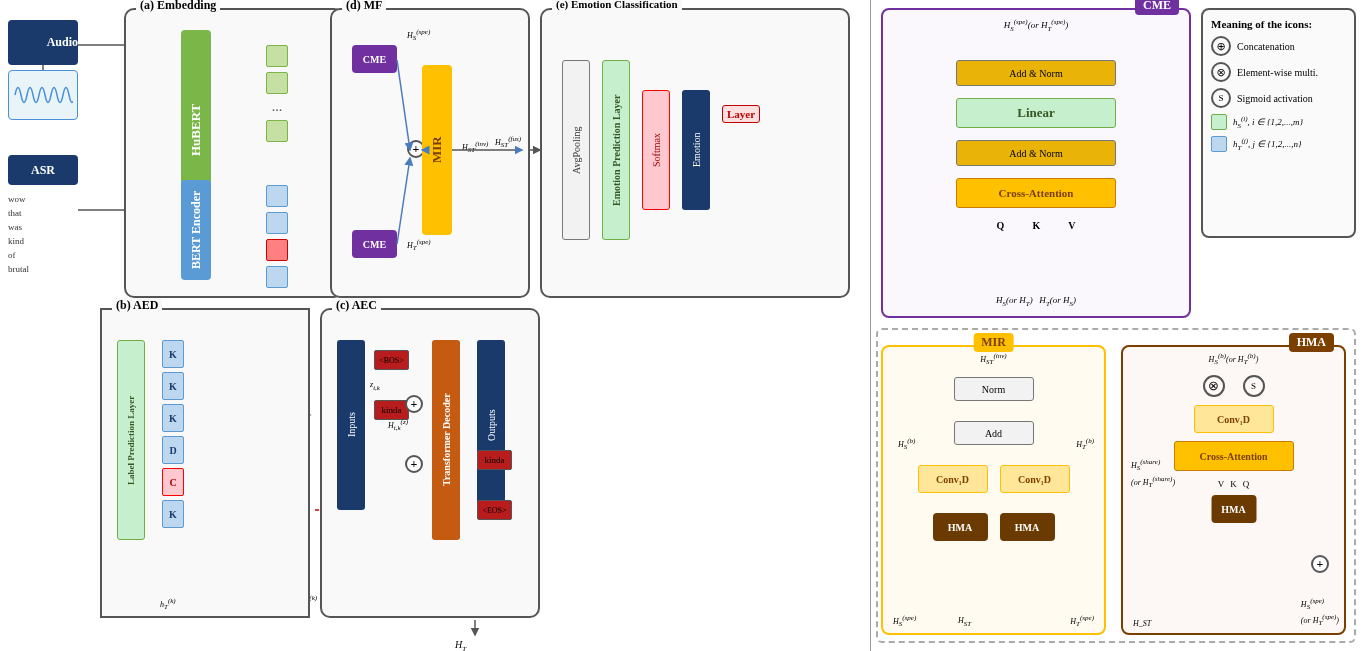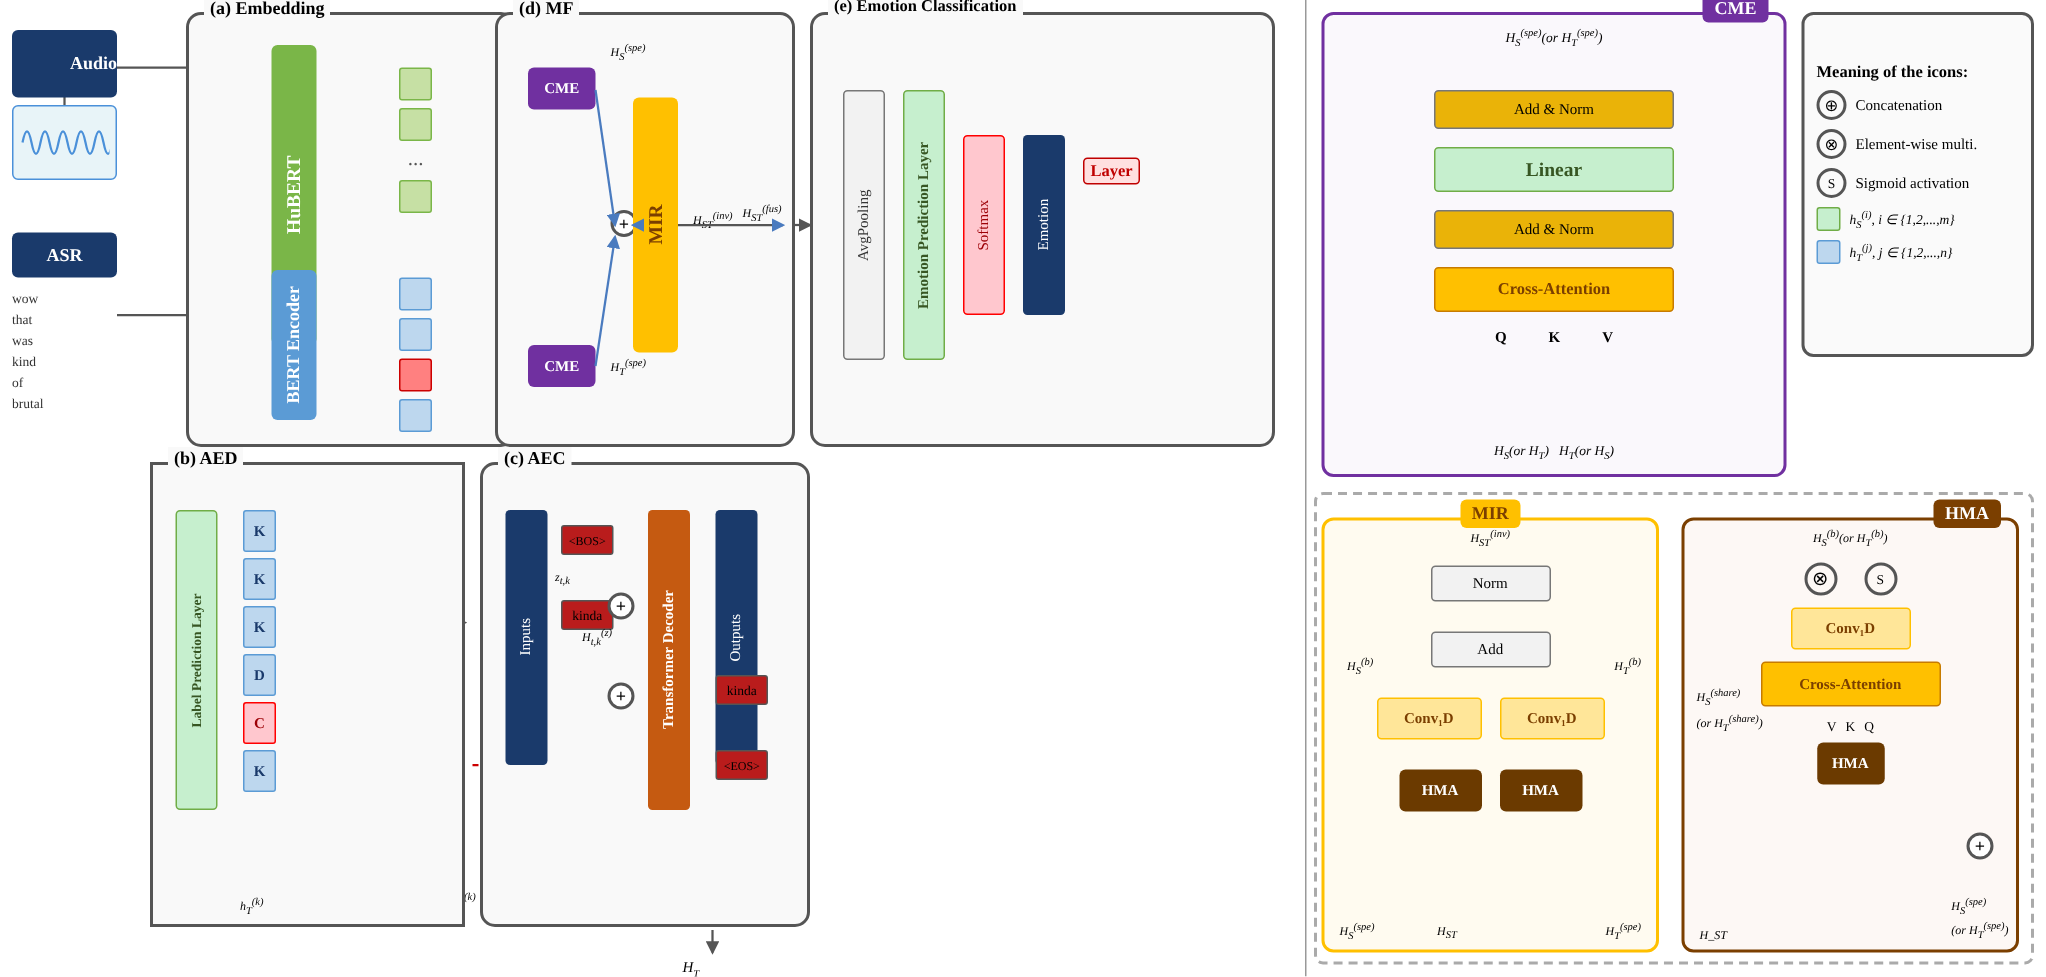--- a/index.html
+++ b/index.html
@@ -556,21 +556,20 @@
       height: 230px;
       border: 2px solid #555;
       border-radius: 8px;
       background: #fafafa;
       padding: 8px;
     }
     .meaning-title {
       font-weight: bold;
       font-size: 11px;
       margin-bottom: 6px;
-      margin-top: 24px;
     }
     .meaning-item {
       display: flex;
       align-items: center;
       gap: 6px;
       margin-bottom: 6px;
       font-size: 10px;
     }
     .icon-circle {
       width: 20px;

